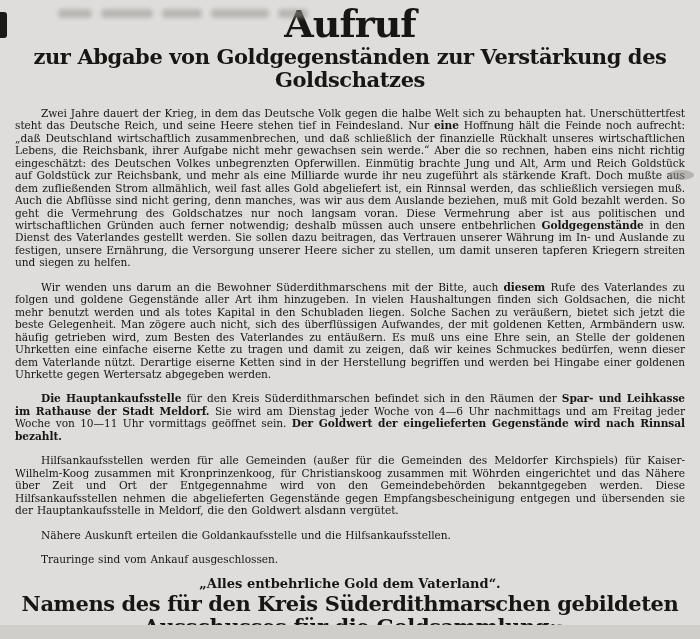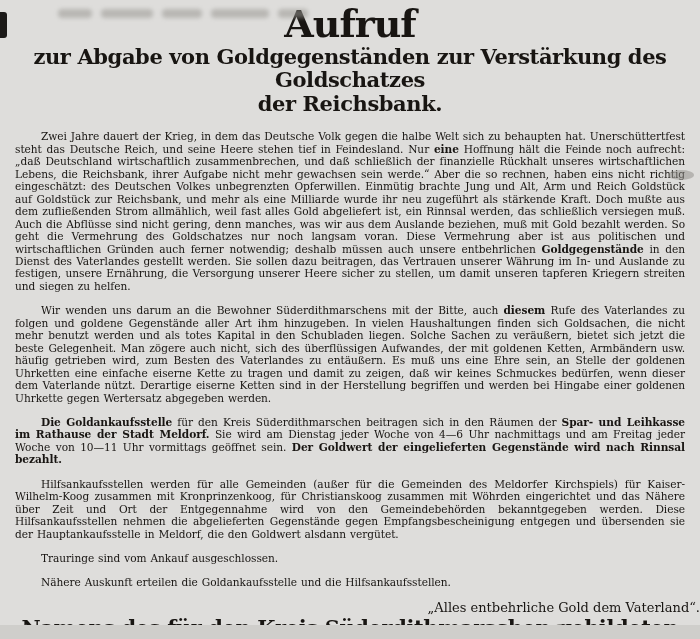--- a/index.html
+++ b/index.html
@@ -23,21 +23,21 @@
   .ghost i{display:block;height:9px;border-radius:4px;background:#9a9893;}
   .edge-mark{position:absolute;left:-3px;top:12px;width:10px;height:26px;background:#1c1a18;border-radius:3px;filter:blur(.6px);}
   .speck{position:absolute;background:#8f8d88;border-radius:50%;filter:blur(.7px);}
   
   .title{margin:4px 0 0;text-align:center;font-size:38px;font-weight:bold;line-height:1.05;letter-spacing:-1px;}
   .subtitle{margin:1px 6px 0;text-align:center;font-size:21px;font-weight:bold;line-height:1.12;letter-spacing:-.4px;}
   .subtitle .l2{display:block;}
   .bodytext{padding:3px 3px 0 3px;font-size:10.6px;line-height:12.45px;text-align:justify;letter-spacing:-.05px;word-spacing:.6px;}
   .bodytext p{margin:12px;text-indent:26px;}
   .bodytext b{font-weight:bold;}
-  .quote{margin-top:1px;text-align:right;font-weight:normal;font-size:13px;line-height:14px;}
+  .quote{margin-top:1px;text-align:center;font-weight:bold;font-size:13px;line-height:14px;}
   .closing{margin-top:2px;text-align:center;font-weight:bold;font-size:21px;line-height:1.08;letter-spacing:-.4px;}
   .closing .l2{display:block;}
   .footer{position:relative;margin-top:1px;height:20px;font-weight:bold;font-size:14.5px;}
   .footer .date{position:absolute;left:5px;top:0;}
   .footer .sig{position:absolute;left:0;right:0;top:0;text-align:right;}
 </style>
 </head>
 <body>
 
 <div class="page">
@@ -48,29 +48,29 @@
     <i style="width:40px"></i>
     <i style="width:58px"></i>
     <i style="width:30px"></i>
   </div>
   <div class="edge-mark"></div>
   <div class="speck" style="left:556px;top:624px;width:7px;height:5px;"></div>
   <div class="speck" style="left:300px;top:633px;width:5px;height:4px;"></div>
   <div class="speck" style="left:668px;top:170px;width:26px;height:10px;opacity:.5;"></div>
 
   <h1 class="title">Aufruf</h1>
-  <h2 class="subtitle"><span>zur Abgabe von Goldgegenständen zur Verstärkung des Goldschatzes</span><span class="l2">der Reichsbank.</span></h2>
+  <h2 class="subtitle"><span>zur Abgabe von Goldgegenständen zur Verstärkung des Goldschatzes</span></h2>
 
   <div class="bodytext">
     <p><span>Zwei Jahre dauert der Krieg, in dem das Deutsche Volk gegen die halbe Welt sich zu behaupten hat. Unerschüttertfest steht das Deutsche Reich, und seine Heere stehen tief in Feindesland. Nur </span><b>eine</b><span> Hoffnung hält die Feinde noch aufrecht: „daß Deutschland wirtschaftlich zusammenbrechen, und daß schließlich der finanzielle Rückhalt unseres wirtschaftlichen Lebens, die Reichsbank, ihrer Aufgabe nicht mehr gewachsen sein werde.“ Aber die so rechnen, haben eins nicht richtig eingeschätzt: des Deutschen Volkes unbegrenzten Opferwillen. Einmütig brachte Jung und Alt, Arm und Reich Goldstück auf Goldstück zur Reichsbank, und mehr als eine Milliarde wurde ihr neu zugeführt als stärkende Kraft. Doch mußte aus dem zufließenden Strom allmählich, weil fast alles Gold abgeliefert ist, ein Rinnsal werden, das schließlich versiegen muß. Auch die Abflüsse sind nicht gering, denn manches, was wir aus dem Auslande beziehen, muß mit Gold bezahlt werden. So geht die Vermehrung des Goldschatzes nur noch langsam voran. Diese Vermehrung aber ist aus politischen und wirtschaftlichen Gründen auch ferner notwendig; deshalb müssen auch unsere entbehrlichen </span><b>Goldgegenstände</b><span> in den Dienst des Vaterlandes gestellt werden. Sie sollen dazu beitragen, das Vertrauen unserer Währung im In- und Auslande zu festigen, unsere Ernährung, die Versorgung unserer Heere sicher zu stellen, um damit unseren tapferen Kriegern streiten und siegen zu helfen.</span></p>
     <p><span>Wir wenden uns darum an die Bewohner Süderdithmarschens mit der Bitte, auch </span><b>diesem</b><span> Rufe des Vaterlandes zu folgen und goldene Gegenstände aller Art ihm hinzugeben. In vielen Haushaltungen finden sich Goldsachen, die nicht mehr benutzt werden und als totes Kapital in den Schubladen liegen. Solche Sachen zu veräußern, bietet sich jetzt die beste Gelegenheit. Man zögere auch nicht, sich des überflüssigen Aufwandes, der mit goldenen Ketten, Armbändern usw. häufig getrieben wird, zum Besten des Vaterlandes zu entäußern. Es muß uns eine Ehre sein, an Stelle der goldenen Uhrketten eine einfache eiserne Kette zu tragen und damit zu zeigen, daß wir keines Schmuckes bedürfen, wenn dieser dem Vaterlande nützt. Derartige eiserne Ketten sind in der Herstellung begriffen und werden bei Hingabe einer goldenen Uhrkette gegen Wertersatz abgegeben werden.</span></p>
-    <p><b>Die Goldankaufsstelle</b><span> für den Kreis Süderdithmarschen beitragen sich in den Räumen der </span><b>Spar- und Leihkasse im Rathause der Stadt Meldorf.</b><span> Sie wird am Dienstag jeder Woche von 4—6 Uhr nachmittags und am Freitag jeder Woche von 10—11 Uhr vormittags geöffnet sein. </span><b>Der Goldwert der eingelieferten Gegenstände wird nach Rinnsal bezahlt.</b></p>
+    <p><b>Die Hauptankaufsstelle</b><span> für den Kreis Süderdithmarschen befindet sich in den Räumen der </span><b>Spar- und Leihkasse im Rathause der Stadt Meldorf.</b><span> Sie wird am Dienstag jeder Woche von 4—6 Uhr nachmittags und am Freitag jeder Woche von 10—11 Uhr vormittags geöffnet sein. </span><b>Der Goldwert der eingelieferten Gegenstände wird nach Rinnsal bezahlt.</b></p>
     <p><span>Hilfsankaufsstellen werden für alle Gemeinden (außer für die Gemeinden des Meldorfer Kirchspiels) für Kaiser-Wilhelm-Koog zusammen mit Kronprinzenkoog, für Christianskoog zusammen mit Wöhrden eingerichtet und das Nähere über Zeit und Ort der Entgegennahme wird von den Gemeindebehörden bekanntgegeben werden. Diese Hilfsankaufsstellen nehmen die abgelieferten Gegenstände gegen Empfangsbescheinigung entgegen und übersenden sie der Hauptankaufsstelle in Meldorf, die den Goldwert alsdann vergütet.</span></p>
+    <p><span>Nähere Auskunft erteilen die Goldankaufsstelle und die Hilfsankaufsstellen.</span></p>
     <p><span>Trauringe sind vom Ankauf ausgeschlossen.</span></p>
-    <p><span>Nähere Auskunft erteilen die Goldankaufsstelle und die Hilfsankaufsstellen.</span></p>
   </div>
 
   <div class="quote">„Alles entbehrliche Gold dem Vaterland“.</div>
 
   <div class="closing"><span>Namens des für den Kreis Süderdithmarschen gebildeten</span><span class="l2">Ausschusses für die Goldsammlung:</span></div>
 
   <div class="footer">
     <span class="date">Meldorf, den 4. August 1916.</span>
     <span class="sig">Der Königliche Landrat.</span>
   </div>

